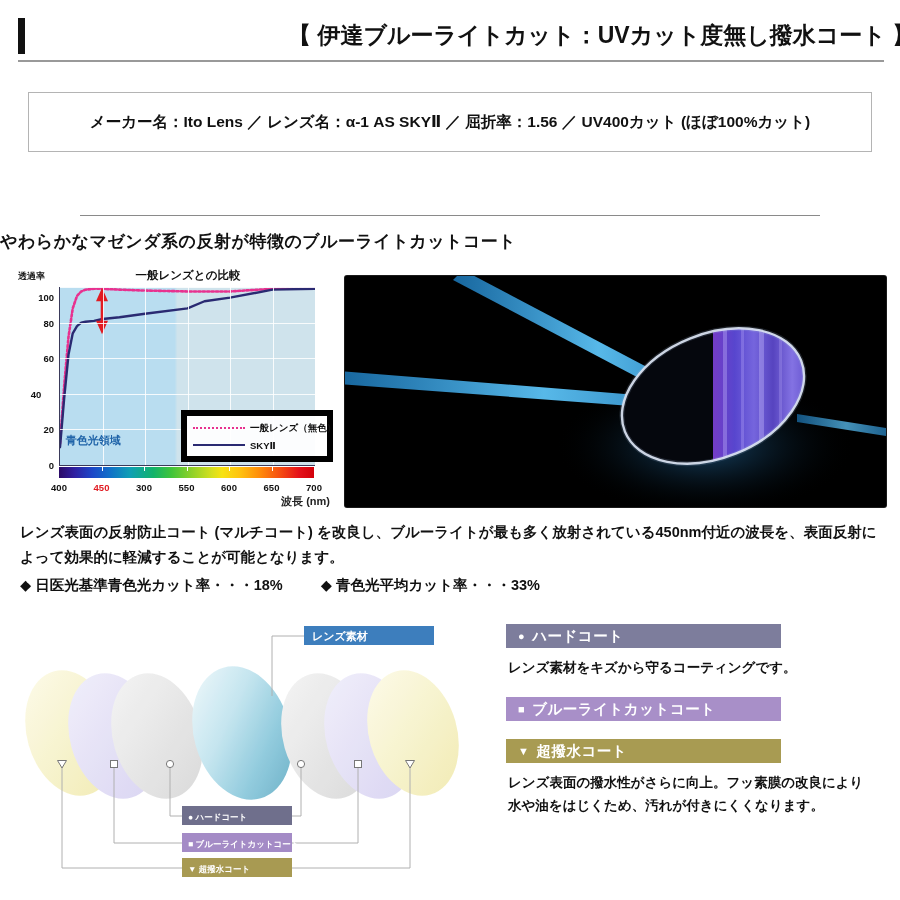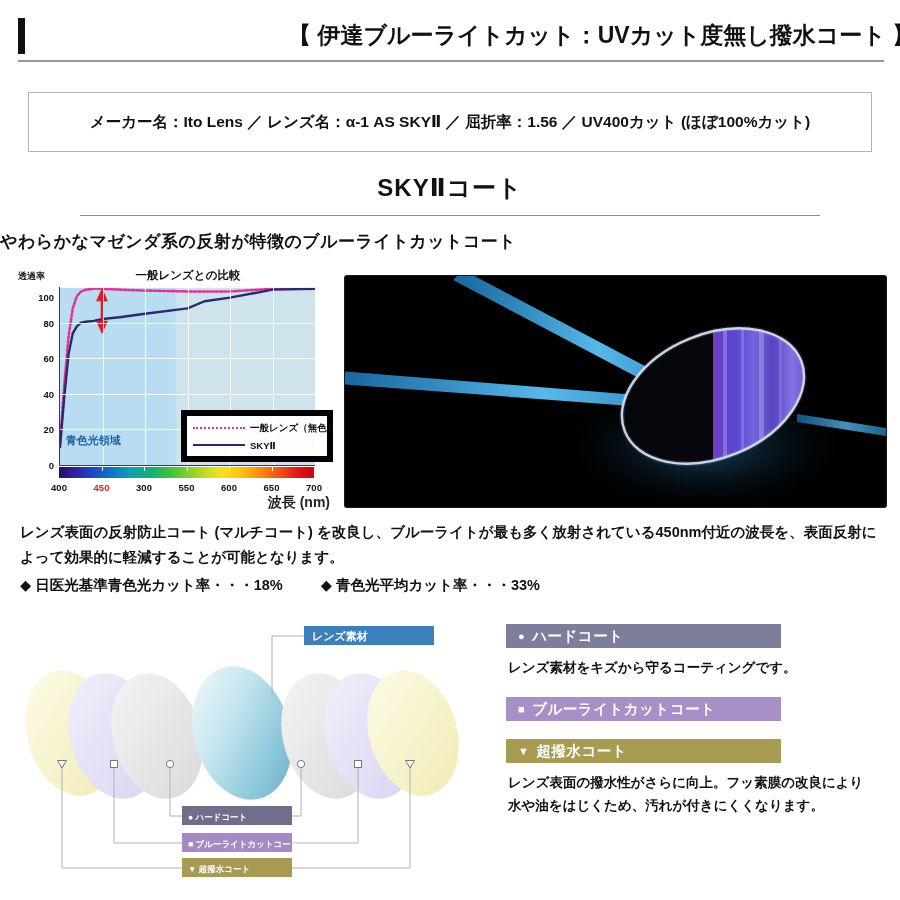--- a/index.html
+++ b/index.html
@@ -36,21 +36,21 @@
   .plot .gl-h{position:absolute;left:0;width:100%;height:1px;background:rgba(255,255,255,.85);}
   .plot .gl-v{position:absolute;top:0;width:1px;height:100%;background:rgba(255,255,255,.85);}
   .ytick{position:absolute;right:0;font-size:9.5px;font-weight:bold;color:#111;transform:translateY(-50%);text-align:right;width:36px;}
   .xtick{position:absolute;font-size:9.5px;font-weight:bold;color:#111;transform:translateX(-50%);white-space:nowrap;}
   .xtick.hl{color:#e11b22;}
   .blue-region-label{position:absolute;font-size:11px;font-weight:bold;color:#1f63a8;white-space:nowrap;}
   .spectrum{position:absolute;left:41px;top:199px;width:255px;height:11px;
     background:linear-gradient(to right,#2b0a66 0%,#2f1fa0 6%,#1c47c8 13%,#1070c8 20%,#0fa0b4 28%,#12b36a 37%,#3fc43a 44%,#8ed12a 52%,#d6e01e 60%,#f7e312 64%,#ffc20e 71%,#ff8a0a 79%,#f54b12 87%,#e5121a 94%,#d2000a 100%);}
   .spec-ticks{position:absolute;left:41px;top:199px;width:255px;height:11px;}
   .spec-ticks i{position:absolute;top:0;width:1px;height:4px;background:#fff;}
-  .xaxis-unit{position:absolute;right:0px;top:226px;font-size:14px;font-weight:bold;color:#222;}
+  .xaxis-unit{position:absolute;right:0px;top:226px;font-size:11px;font-weight:bold;color:#222;}
   .legend{position:absolute;left:163px;top:142px;width:140px;height:40px;background:rgba(255,255,255,.93);border:6px solid #000000;text-decoration:underline;}
   .legend-row{position:absolute;left:6px;height:16px;display:flex;align-items:center;gap:5px;}
   .legend-row .swatch{width:52px;height:0;}
   .legend-row .sw-dot{border-top:2.5px dotted #e8318f;}
   .legend-row .sw-solid{border-top:2.5px solid #2a2a72;}
   .legend-row span{font-size:9.5px;font-weight:bold;color:#111;white-space:nowrap;}
   .arrow-note{position:absolute;left:0;top:0;}
 
   
   .photo{position:absolute;left:345px;top:276px;width:541px;height:231px;background:#000;border-radius:2px;overflow:hidden;box-shadow:0 0 0 1px #1a1a1a;}
@@ -78,21 +78,20 @@
   <div class="header">
     <div class="accent-bar"></div>
     <div class="title-sub">【 伊達ブルーライトカット：UVカット度無し撥水コート 】</div>
   </div>
   <div class="hr-head"></div>
 
   <div class="spec-box">
     <div class="spec-text">メーカー名：Ito Lens ／ レンズ名：α-1 AS SKYⅡ ／ 屈折率：1.56 ／ UV400カット (ほぼ100%カット)</div>
   </div>
 
-  <div class="sky-heading">SKYⅡコート</div>
   <div class="hr-sky"></div>
   <div class="sky-lead">やわらかなマゼンダ系の反射が特徴のブルーライトカットコート</div>
 
   <div class="chart-wrap">
     <div class="chart-ylabel">透過率</div>
     <div class="chart-title">一般レンズとの比較</div>
 
     <div class="plot" id="plot">
       <svg id="chart-svg" width="255" height="178" viewBox="0 0 255 178" preserveAspectRatio="none" style="position:absolute;left:0;top:0;">
           <polyline points="0.00,156.64 4.25,97.90 8.50,49.84 12.75,21.36 17.00,8.90 21.25,4.45 25.50,2.67 34.00,1.78 42.50,1.78 59.50,2.67 85.00,3.56 127.50,4.45 170.00,4.45 212.50,1.78 255.00,1.78" fill="none" stroke="#e8318f" stroke-width="2.6" stroke-linejoin="round" stroke-linecap="round" stroke-dasharray="2.2,2.2"></polyline>
@@ -115,21 +114,21 @@
         <div class="gl-v" style="left: 85px;"></div>
         <div class="gl-v" style="left: 127.5px;"></div>
         <div class="gl-v" style="left: 170px;"></div>
         <div class="gl-v" style="left: 212.5px;"></div>
         <div class="gl-v" style="left: 255px;"></div>
       </div>
 
     <div id="ytick-host">
         <div class="ytick" style="top: 197px; left: 0px;">0</div>
         <div class="ytick" style="top: 161.4px; left: 0px;">20</div>
-        <div class="ytick" style="top: 125.8px; left: 0px;">40</div>
+        <div class="ytick" style="top: 125.8px; left: 0px; text-align: center;">40</div>
         <div class="ytick" style="top: 90.2px; left: 0px;">60</div>
         <div class="ytick" style="top: 54.6px; left: 0px;">80</div>
         <div class="ytick" style="top: 19px; left: 0px; margin-top: 10px;">100</div>
       </div>
     <div id="xtick-host">
         <div class="xtick" style="left: 41px; top: 214px;">400</div>
         <div class="xtick hl" style="left: 83.5px; top: 214px;">450</div>
         <div class="xtick" style="left: 126px; top: 214px;">300</div>
         <div class="xtick" style="left: 168.5px; top: 214px;">550</div>
         <div class="xtick" style="left: 211px; top: 214px;">600</div>

